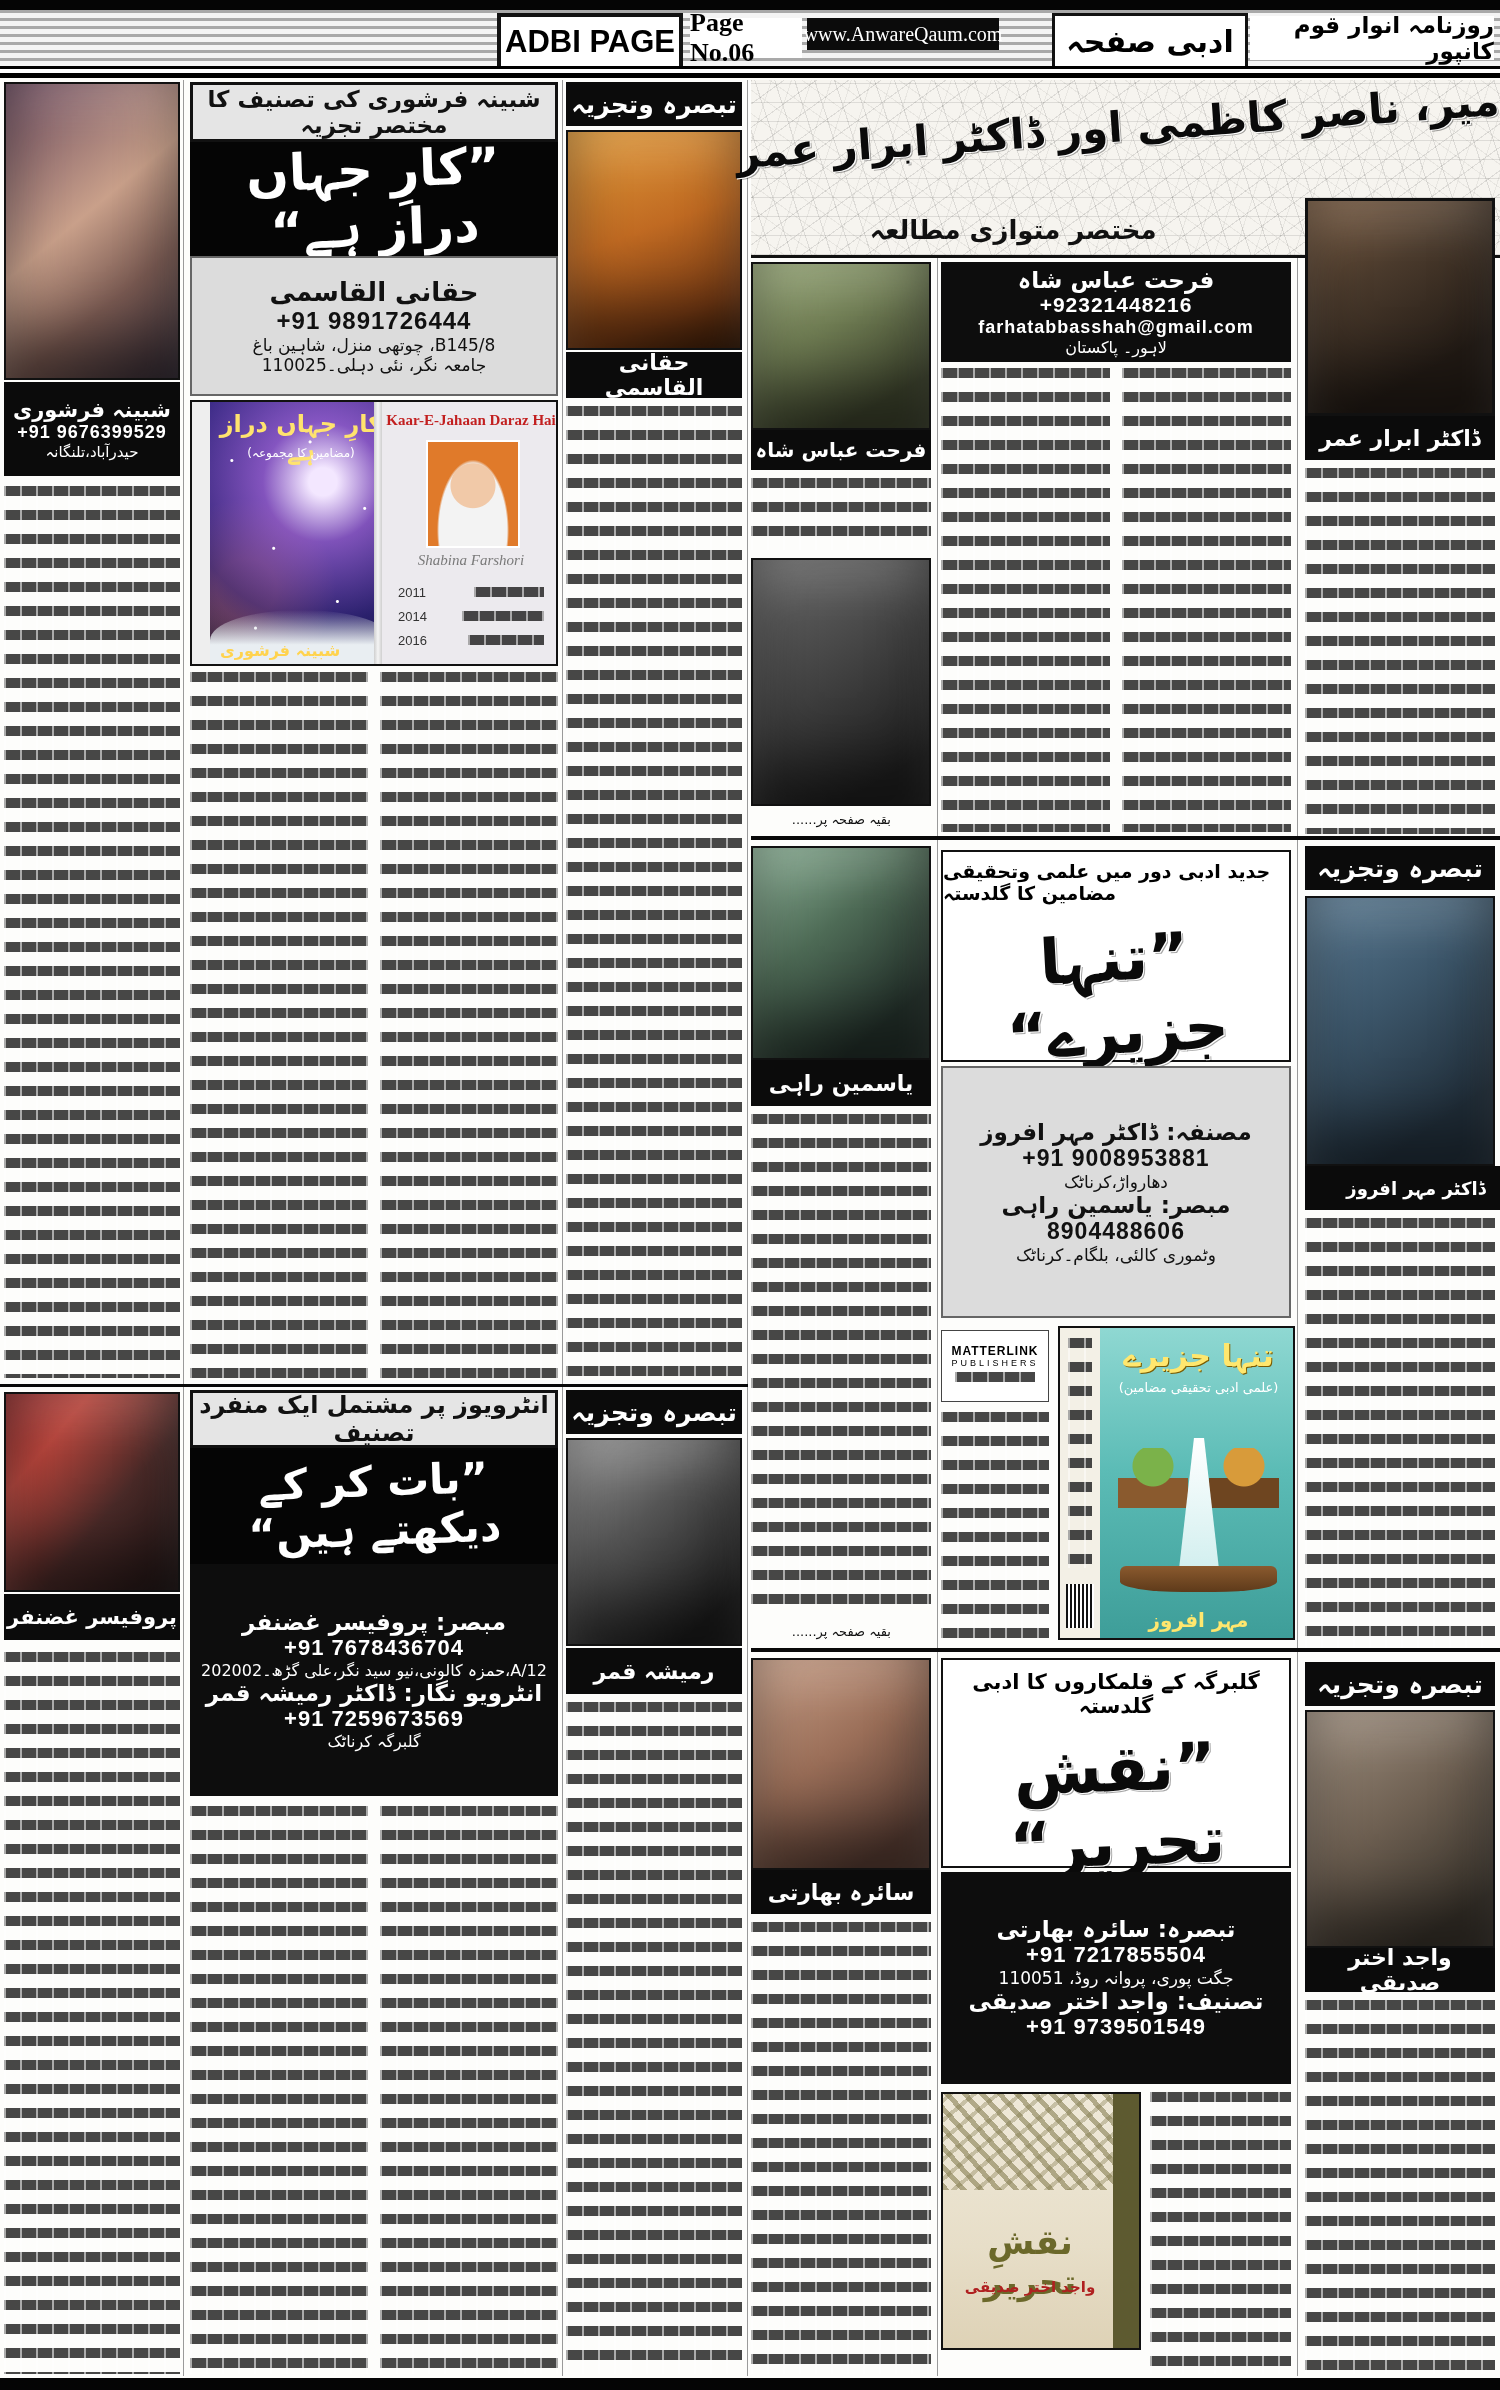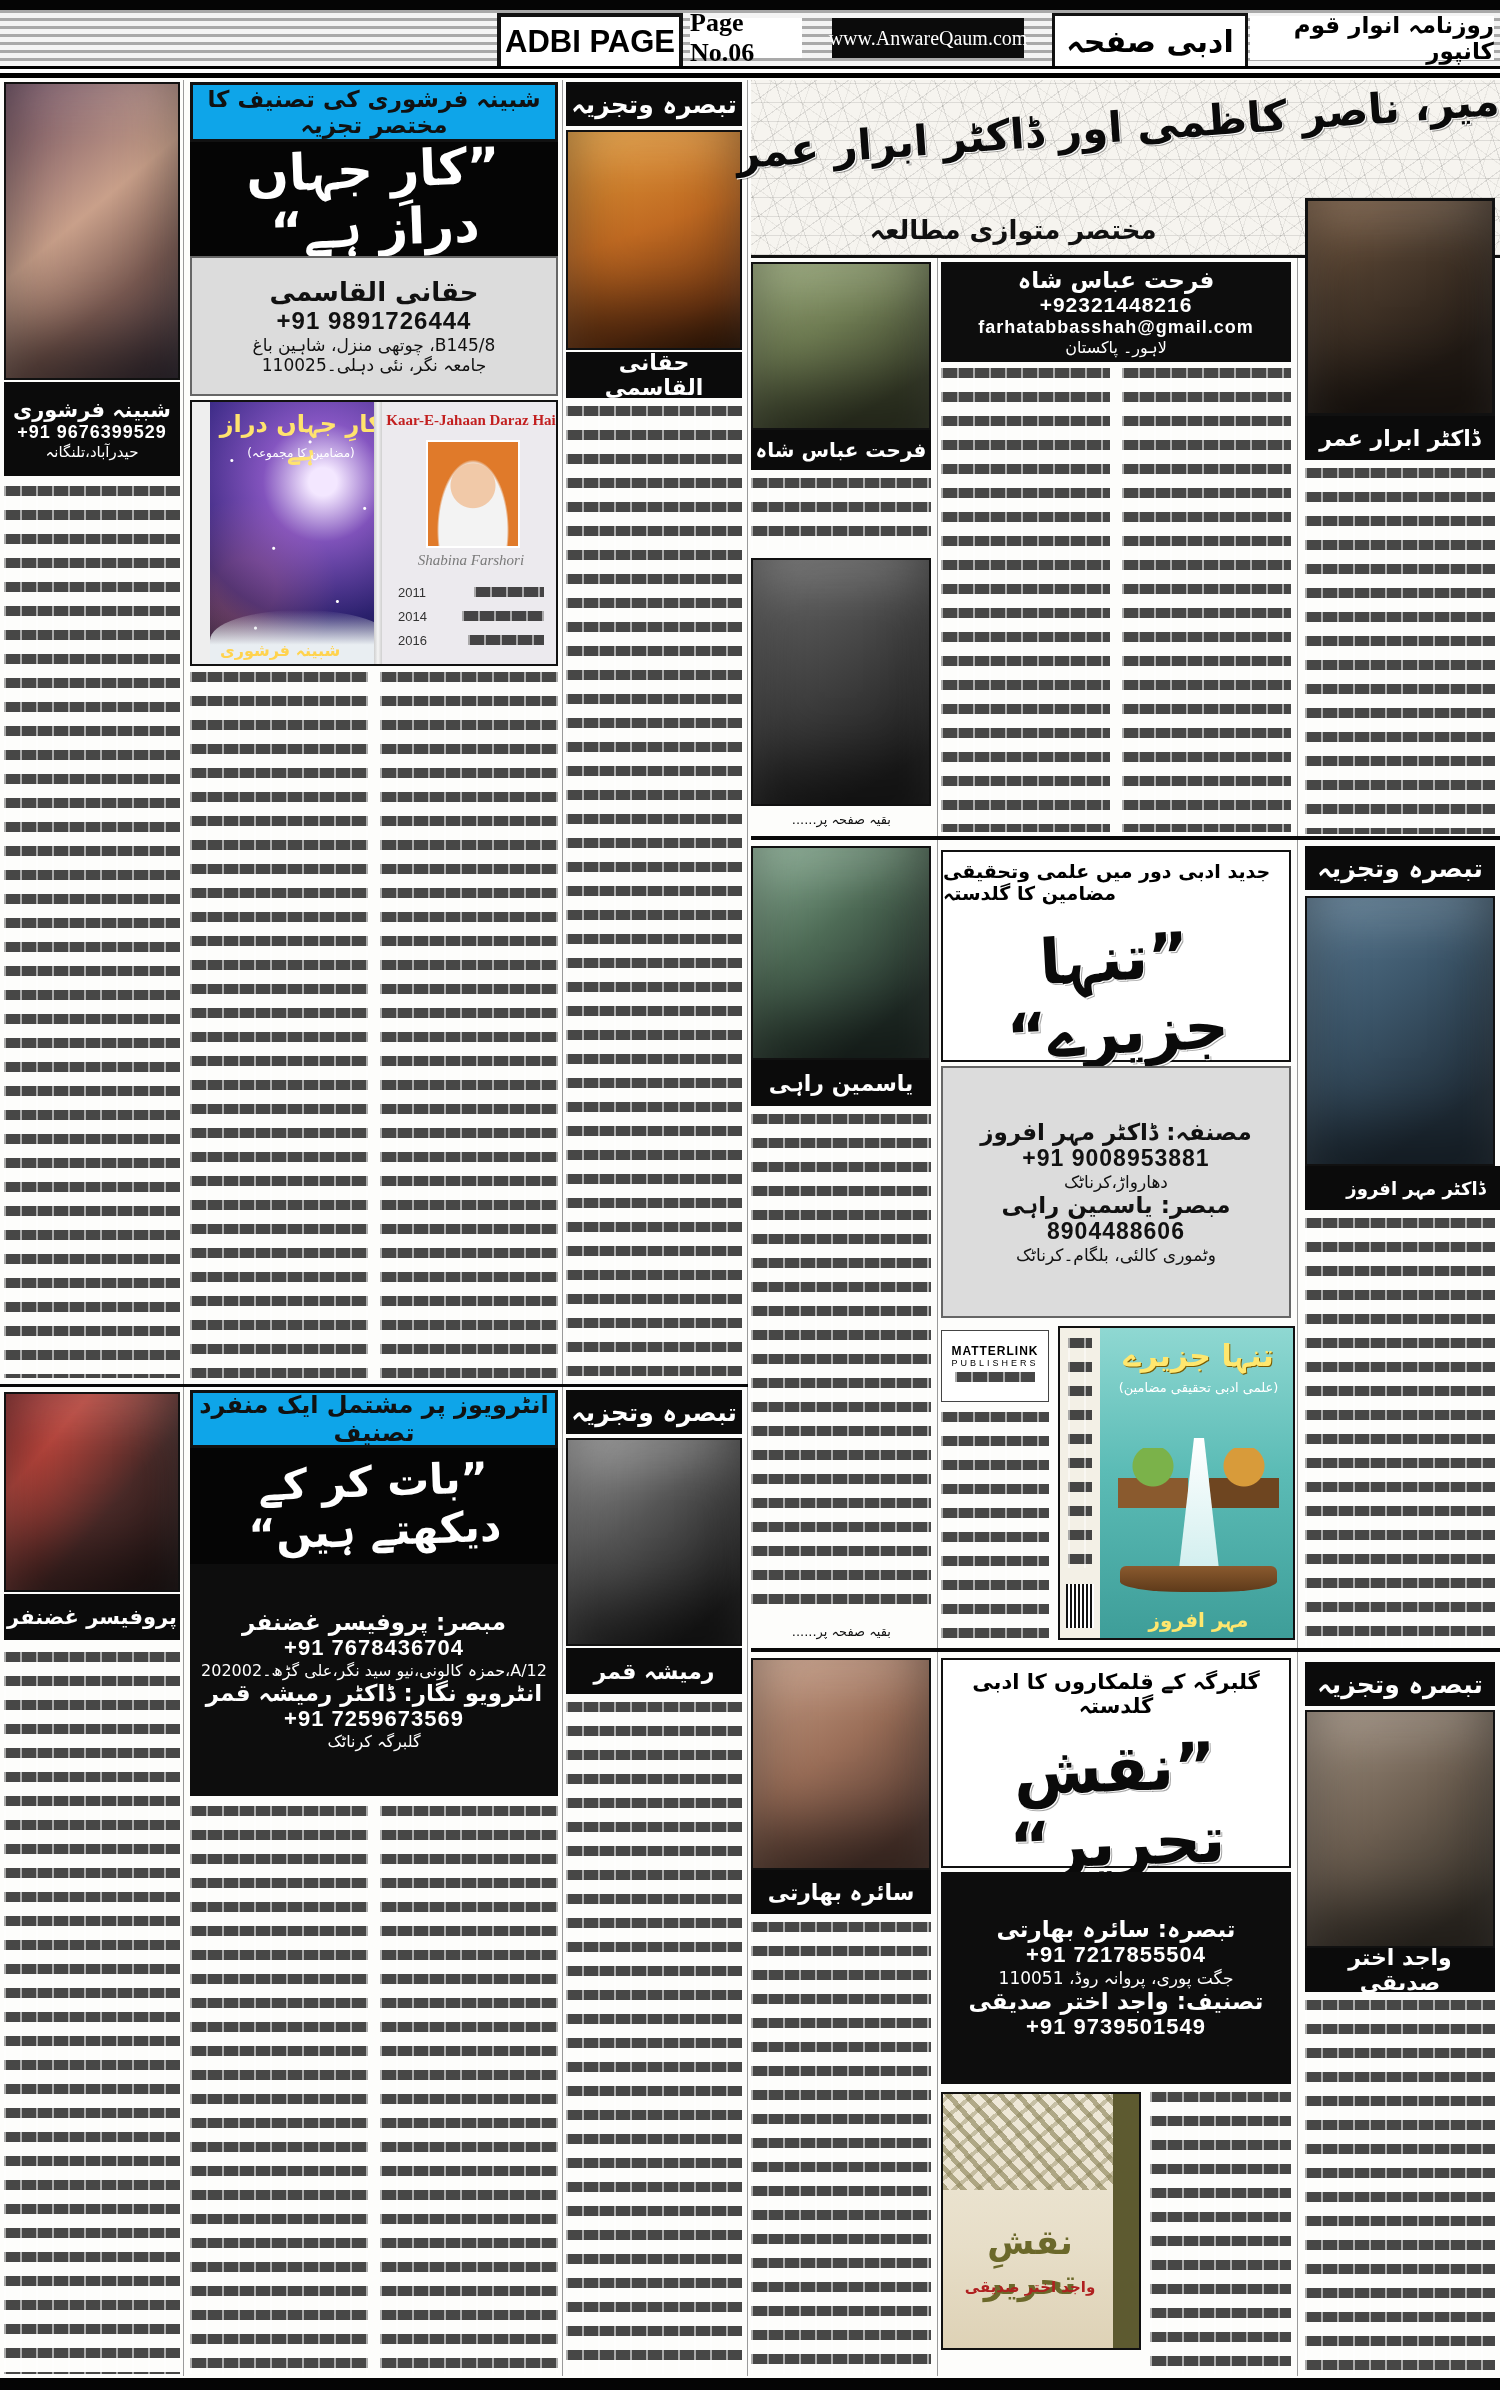--- a/index.html
+++ b/index.html
@@ -16,21 +16,21 @@
   .greek2col{display:flex;gap:12px;}
   .greek2col > div{flex:1;}
   
   .photo{border:2px solid #111;background-size:cover;}
   .vign{box-shadow:inset 0 -40px 60px rgba(0,0,0,.45), inset 0 30px 40px rgba(255,255,255,.12);}
   
   .cap{background:#0b0b0b;color:#fff;display:flex;align-items:center;justify-content:center;
        font-weight:bold;text-align:center;}
   .banner{background:#0b0b0b;color:#fff;display:flex;align-items:center;justify-content:center;
        font-weight:bold;font-size:25px;letter-spacing:1px;}
-  .kicker{background:#0ea5e9;border:3px solid #111;display:flex;align-items:center;justify-content:center;
+  .kicker{background:#e5e5e5;border:3px solid #111;display:flex;align-items:center;justify-content:center;
        font-weight:bold;text-align:center;color:#111;}
   .titleband{background:#050505;color:#fff;display:flex;align-items:center;justify-content:center;
        font-weight:bold;text-align:center;}
   .contact{display:flex;flex-direction:column;align-items:center;justify-content:center;text-align:center;}
   .contact .ln{width:100%;}
   .contact-dark{background:#0d0d0d;color:#fff;}
   .contact-gray{background:#dcdcdc;color:#111;border:2px solid #666;}
   .phone{font-family:"Liberation Sans",sans-serif;font-weight:bold;letter-spacing:1px;}
   .vrule{position:absolute;width:1px;background:#9a9a9a;top:80px;height:2296px;}
   .hrule{position:absolute;background:#090909;}
@@ -75,21 +75,21 @@
 <body>
 
 <div id="page">
 
   <div class="box" id="topbar"></div>
   <div class="box" id="hdr">
     <div class="hd-item" style="left:497px;top:3px;width:178px;height:50px;border:4px solid #111;
          font-family:'Liberation Sans',sans-serif;font-weight:bold;font-size:31px;">ADBI PAGE</div>
     <div class="hd-item" style="left:690px;top:8px;width:112px;height:40px;
          font-family:'Liberation Serif',serif;font-weight:bold;font-size:26px;">Page No.06</div>
-    <div class="hd-item" style="left:832px;top:8px;width:192px;height:40px;background:#0b0b0b;color:#fff;
+    <div class="hd-item" style="left:807px;top:8px;width:192px;height:32px;background:#0b0b0b;color:#fff;
          font-family:'Liberation Serif',serif;font-size:20px;">www.AnwareQaum.com</div>
     <div class="hd-item ur" style="left:1052px;top:3px;width:190px;height:50px;border:3px solid #111;
          font-weight:bold;font-size:30px;">ادبی صفحہ</div>
     <div class="hd-item ur" style="left:1250px;top:6px;width:244px;height:44px;font-weight:bold;font-size:23px;">روزنامہ انوار قوم کانپور</div>
   </div>
   <div class="box" id="hdrule"></div>
 
   <div class="vrule" style="left:183px;"></div>
   <div class="vrule" style="left:562px;"></div>
   <div class="vrule" style="left:747px;"></div>

